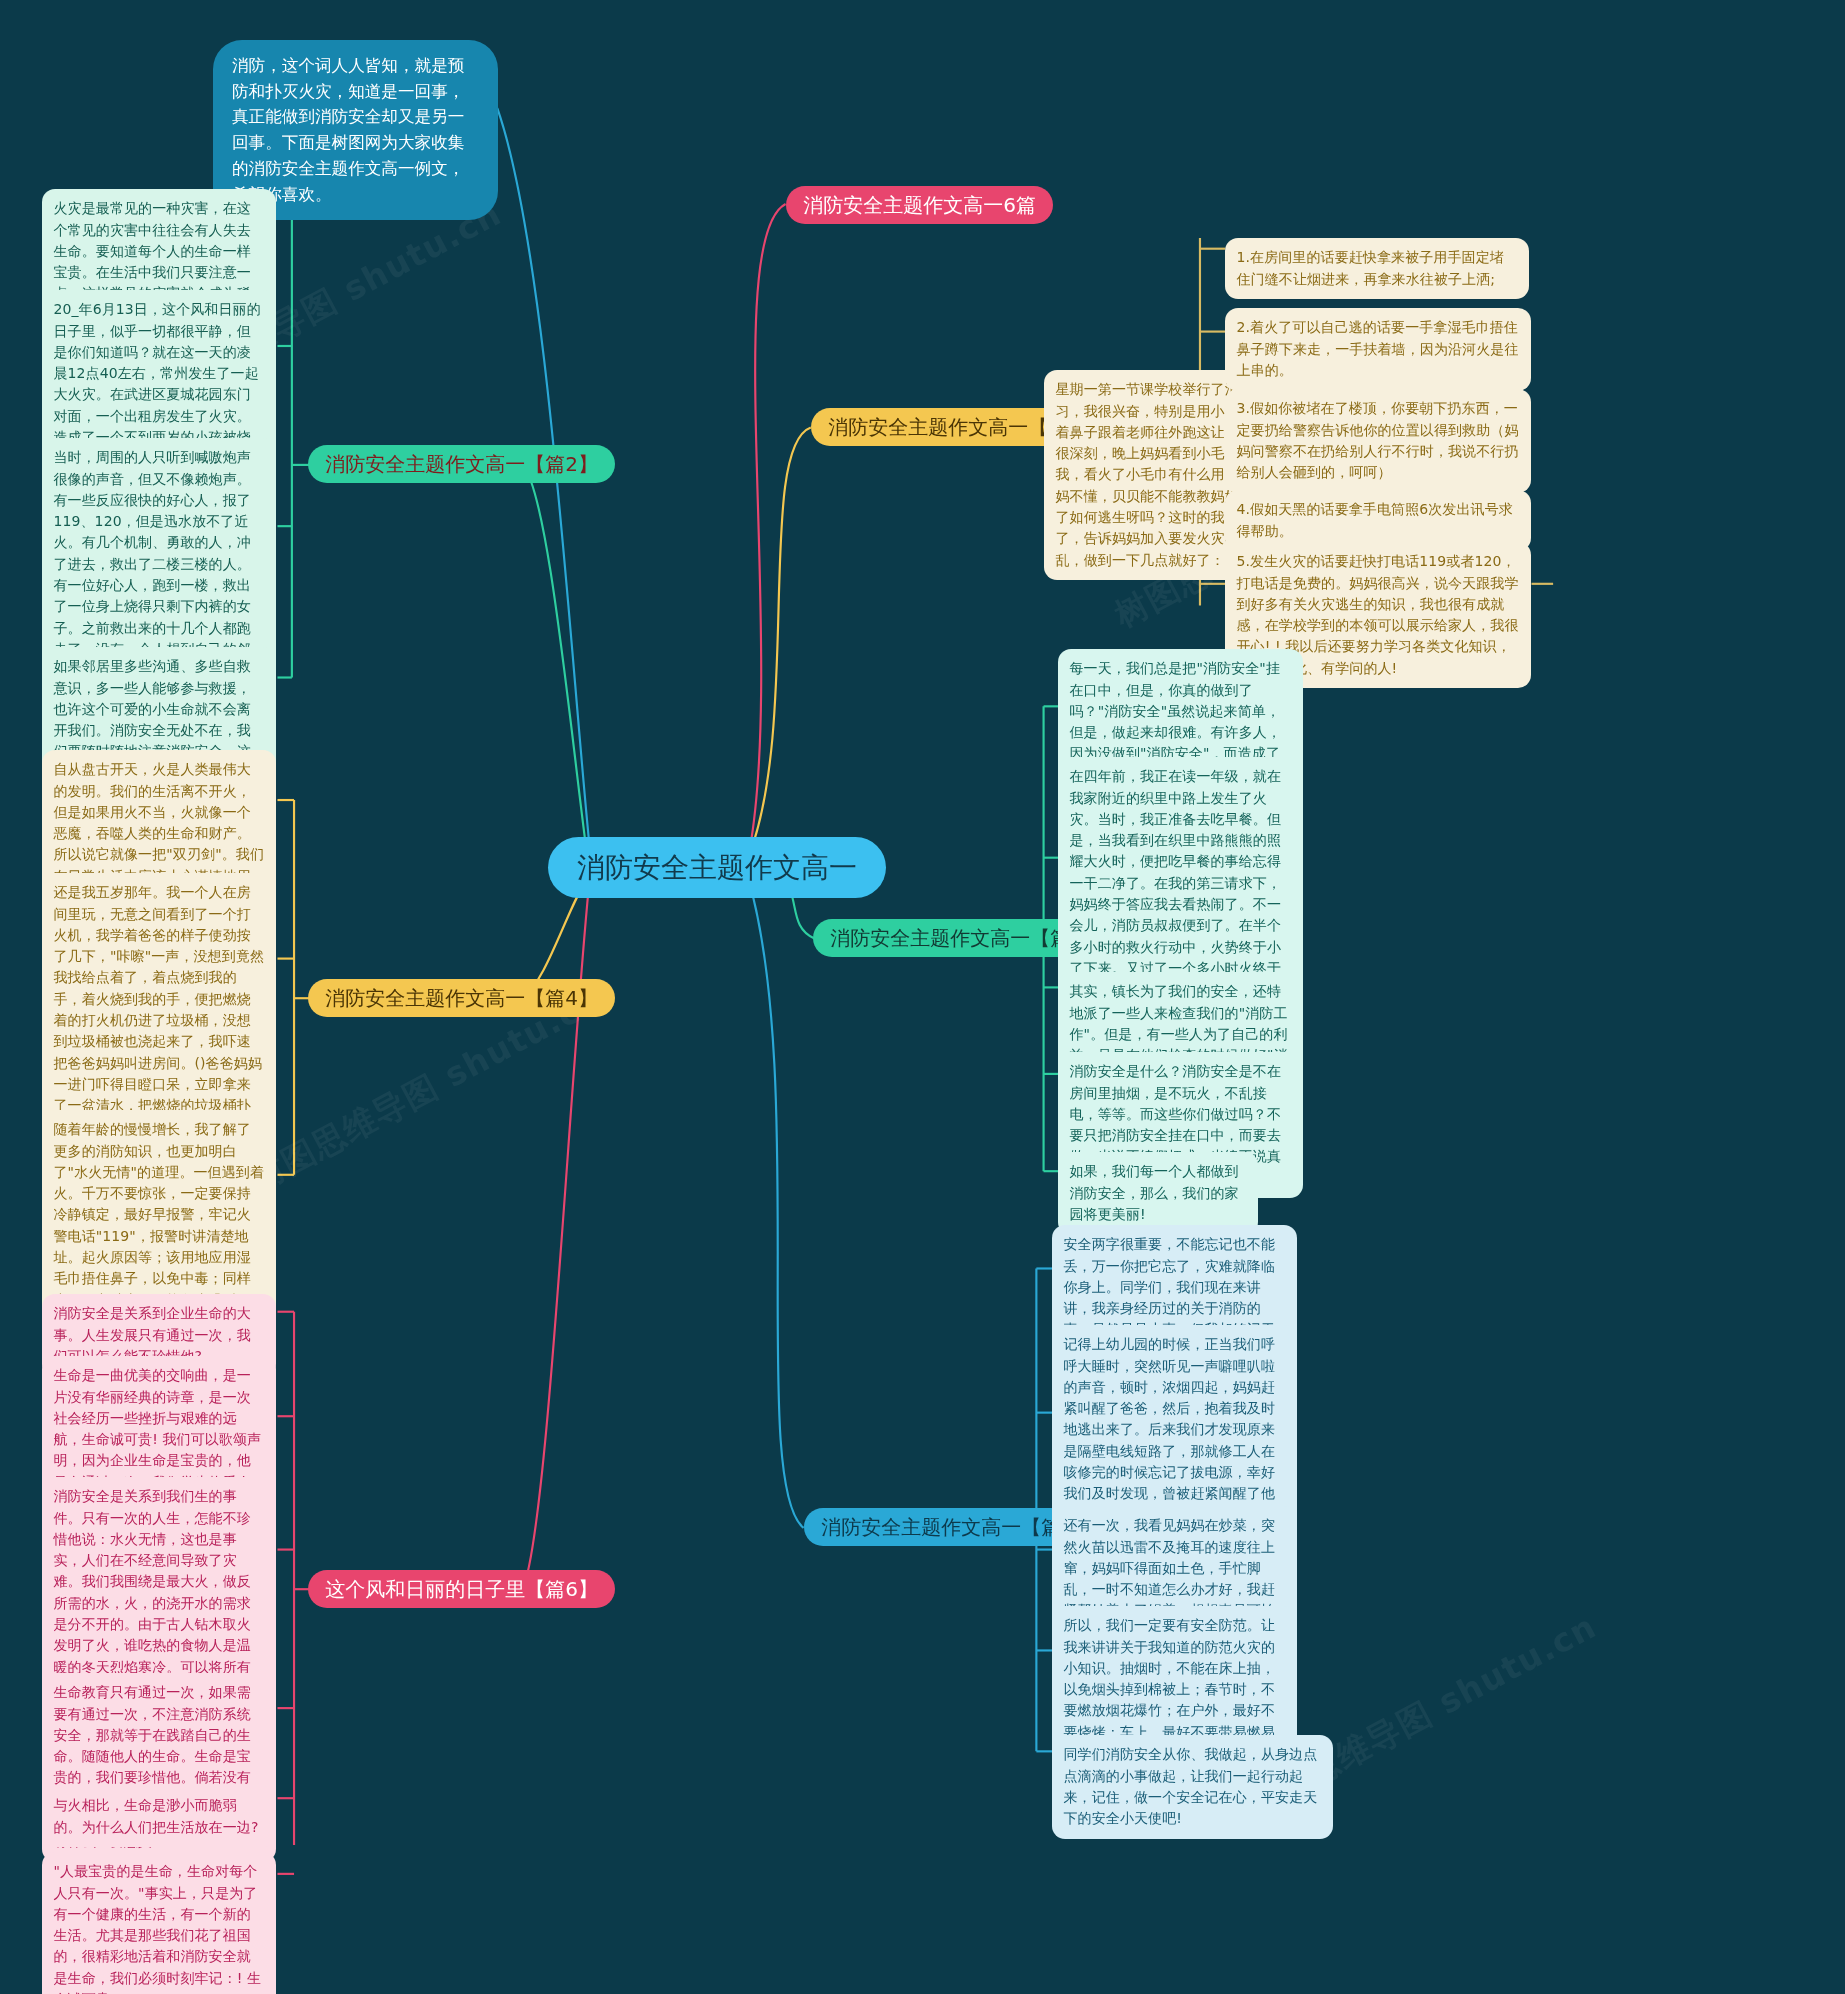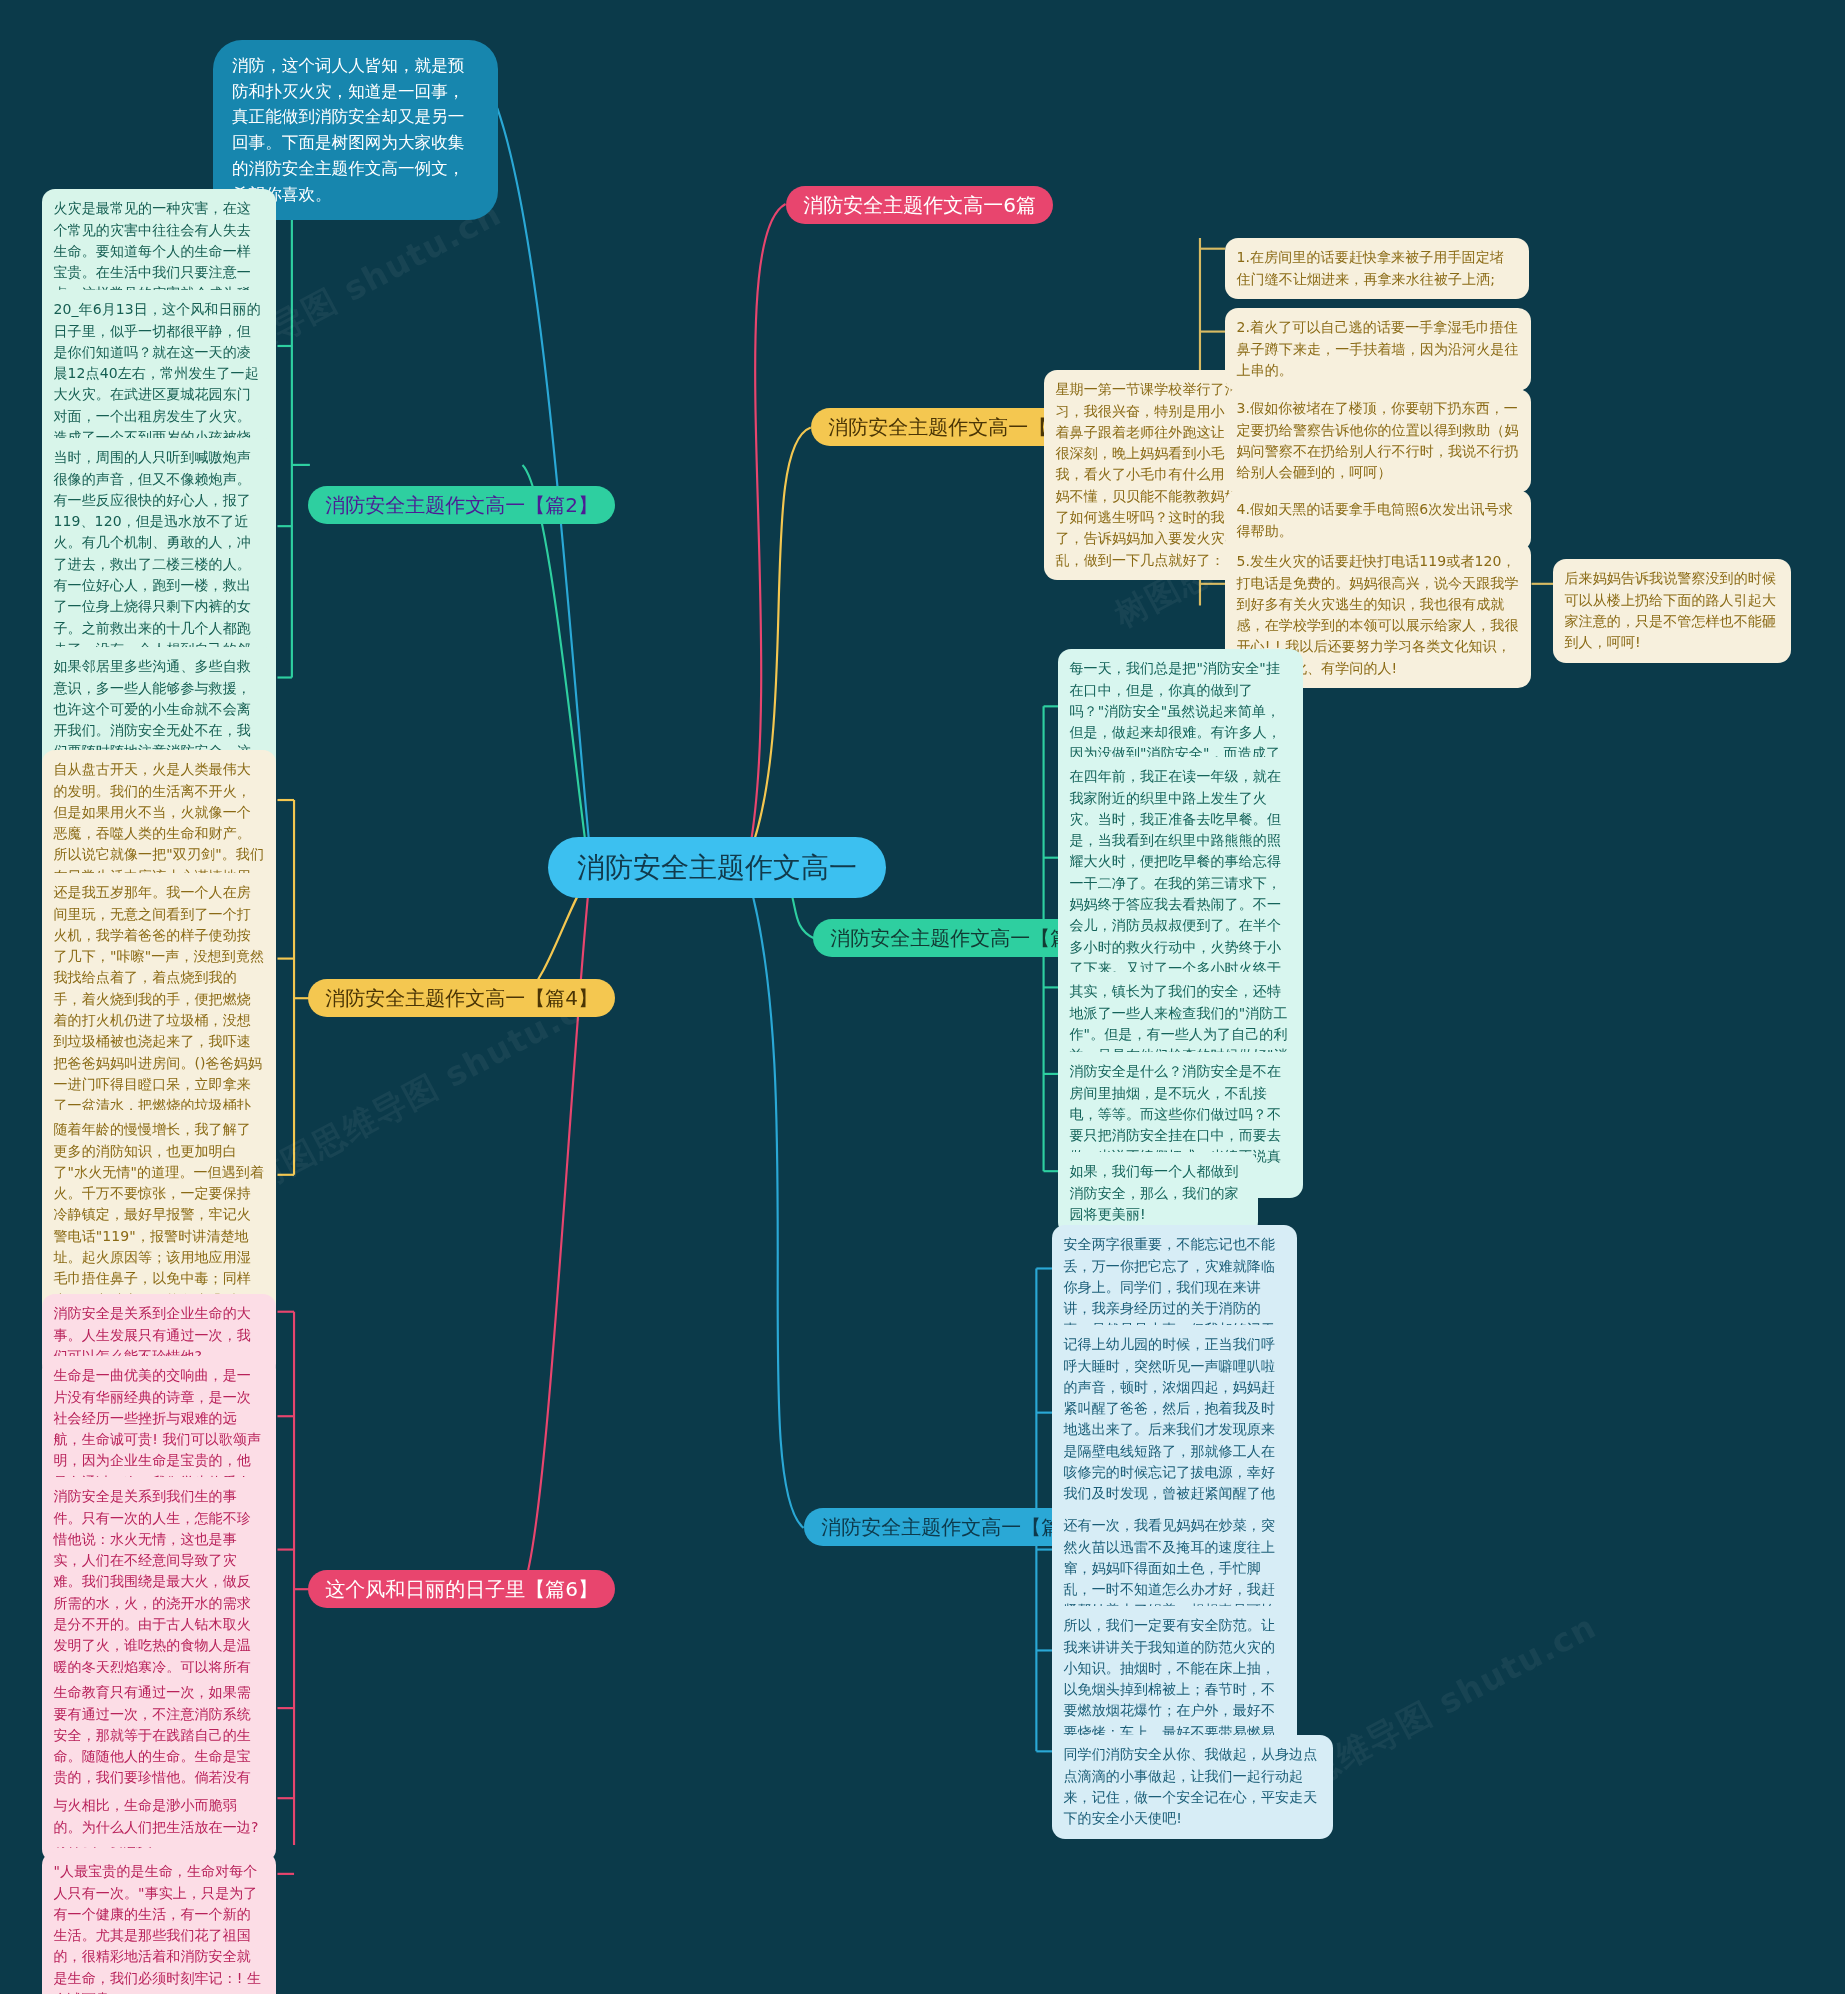--- a/index.html
+++ b/index.html
@@ -70,21 +70,21 @@
     letter-spacing: 0.1px;
   }
   
   .c-teal   { background:#d8f5ea; color:#155e52; }
   .c-cream  { background:#f7f0dd; color:#8a6a15; }
   .c-pink   { background:#fcdde6; color:#b8215a; }
   .c-ice    { background:#d7edf6; color:#1a5d77; }
   .c-mint   { background:#d8f6ef; color:#14635a; }
 
   .p-rose  { background:#e8456e; color:#ffffff; }
-  .p-green { background:#2ecfa0; color:#4c1d95;margin-top:41px; }
+  .p-green { background:#2ecfa0; color:#7f1d1d; }
   .p-amber { background:#f4c750; color:#4a3505; }
   .p-teal2 { background:#2ecfa0; color:#123a33; }
   .p-blue  { background:#2aa8d6; color:#0d3a4c; }
 </style>
 </head>
 <body>
 
 <div id="canvas">
 
   <svg class="links" viewBox="0 0 2560 2768">
@@ -188,21 +188,20 @@
   <div class="leaf c-pink" style="left:42px; top:1786px; width:234px;">与火相比，生命是渺小而脆弱的。为什么人们把生活放在一边?</div>
   <div class="leaf c-pink" style="left:42px; top:1852px; width:234px;">"人最宝贵的是生命，生命对每个人只有一次。"事实上，只是为了有一个健康的生活，有一个新的生活。尤其是那些我们花了祖国的，很精彩地活着和消防安全就是生命，我们必须时刻牢记：! 生命诚可贵!</div>
 
   <div class="leaf c-cream" style="left:1044px; top:370px; width:238px;">星期一第一节课学校举行了消防演习，我很兴奋，特别是用小毛巾捂着鼻子跟着老师往外跑这让我印象很深刻，晚上妈妈看到小毛巾后我，看火了小毛巾有什么用啊，妈妈不懂，贝贝能不能教教妈妈看火了如何逃生呀吗？这时的我可神奇了，告诉妈妈加入要发火灾不要慌乱，做到一下几点就好了：</div>
 
   <div class="leaf c-cream" style="left:1225px; top:238px; width:304px;">1.在房间里的话要赶快拿来被子用手固定堵住门缝不让烟进来，再拿来水往被子上洒;</div>
   <div class="leaf c-cream" style="left:1225px; top:308px; width:306px;">2.着火了可以自己逃的话要一手拿湿毛巾捂住鼻子蹲下来走，一手扶着墙，因为沿河火是往上串的。</div>
   <div class="leaf c-cream" style="left:1225px; top:389px; width:306px;">3.假如你被堵在了楼顶，你要朝下扔东西，一定要扔给警察告诉他你的位置以得到救助（妈妈问警察不在扔给别人行不行时，我说不行扔给别人会砸到的，呵呵）</div>
   <div class="leaf c-cream" style="left:1225px; top:490px; width:306px;">4.假如天黑的话要拿手电筒照6次发出讯号求得帮助。</div>
   <div class="leaf c-cream" style="left:1225px; top:542px; width:306px;">5.发生火灾的话要赶快打电话119或者120，打电话是免费的。妈妈很高兴，说今天跟我学到好多有关火灾逃生的知识，我也很有成就感，在学校学到的本领可以展示给家人，我很开心! ! 我以后还要努力学习各类文化知识，做个懂文化、有学问的人!</div>
-  <div class="leaf c-cream" style="left:1553px; top:559px; width:238px;">后来妈妈告诉我说警察没到的时候可以从楼上扔给下面的路人引起大家注意的，只是不管怎样也不能砸到人，呵呵!</div>
 
   <div class="leaf c-mint" style="left:1058px; top:649px;  width:245px;">每一天，我们总是把"消防安全"挂在口中，但是，你真的做到了吗？"消防安全"虽然说起来简单，但是，做起来却很难。有许多人，因为没做到"消防安全"，而造成了惨重的代价。而我们织里就有几个这样的事例。</div>
   <div class="leaf c-mint" style="left:1058px; top:757px; width:245px;">在四年前，我正在读一年级，就在我家附近的织里中路上发生了火灾。当时，我正准备去吃早餐。但是，当我看到在织里中路熊熊的照耀大火时，便把吃早餐的事给忘得一干二净了。在我的第三请求下，妈妈终于答应我去看热闹了。不一会儿，消防员叔叔便到了。在半个多小时的救火行动中，火势终于小了下来。又过了一个多小时火终于停了。而被困在房子里的人也被救了出来。当我看了这场"救火行动"后，我想:"如果我们没有做到"消防安全"的话，不仅麻烦了消防员叔叔，还害了自己。所以，我们一定要做好消防安全的工作。</div>
   <div class="leaf c-mint" style="left:1058px; top:972px; width:245px;">其实，镇长为了我们的安全，还特地派了一些人来检查我们的"消防工作"。但是，有一些人为了自己的利益，只是在他们检查的时候做好"消防工作"。这是很不应该的。</div>
   <div class="leaf c-mint" style="left:1058px; top:1052px; width:245px;">消防安全是什么？消防安全是不在房间里抽烟，是不玩火，不乱接电，等等。而这些你们做过吗？不要只把消防安全挂在口中，而要去做。光说不练假把式，光练不说真把式。</div>
   <div class="leaf c-mint" style="left:1058px; top:1152px; width:200px;">如果，我们每一个人都做到消防安全，那么，我们的家园将更美丽!</div>
 
   <div class="leaf c-ice" style="left:1052px; top:1225px; width:245px;">安全两字很重要，不能忘记也不能丢，万一你把它忘了，灾难就降临你身上。同学们，我们现在来讲讲，我亲身经历过的关于消防的事，虽然只是小事，但我却铭记于心。</div>
   <div class="leaf c-ice" style="left:1052px; top:1325px; width:245px;">记得上幼儿园的时候，正当我们呼呼大睡时，突然听见一声噼哩叭啦的声音，顿时，浓烟四起，妈妈赶紧叫醒了爸爸，然后，抱着我及时地逃出来了。后来我们才发现原来是隔壁电线短路了，那就修工人在咳修完的时候忘记了拔电源，幸好我们及时发现，曾被赶紧闻醒了他们，及时逃免了一场大灾，真是心惊胆颤呀!所以，我们平时出门之前，记得要随手把家里的门窗关好，电源拔掉，再检查一下家里的烟头有没有及时扑掉。</div>
   <div class="leaf c-ice" style="left:1052px; top:1506px; width:245px;">还有一次，我看见妈妈在炒菜，突然火苗以迅雷不及掩耳的速度往上窜，妈妈吓得面如土色，手忙脚乱，一时不知道怎么办才好，我赶紧帮她盖上了锅盖，想想真是可怕呀，这多亏了学校平时一直教育我们遇上火灾时如何自救。</div>

